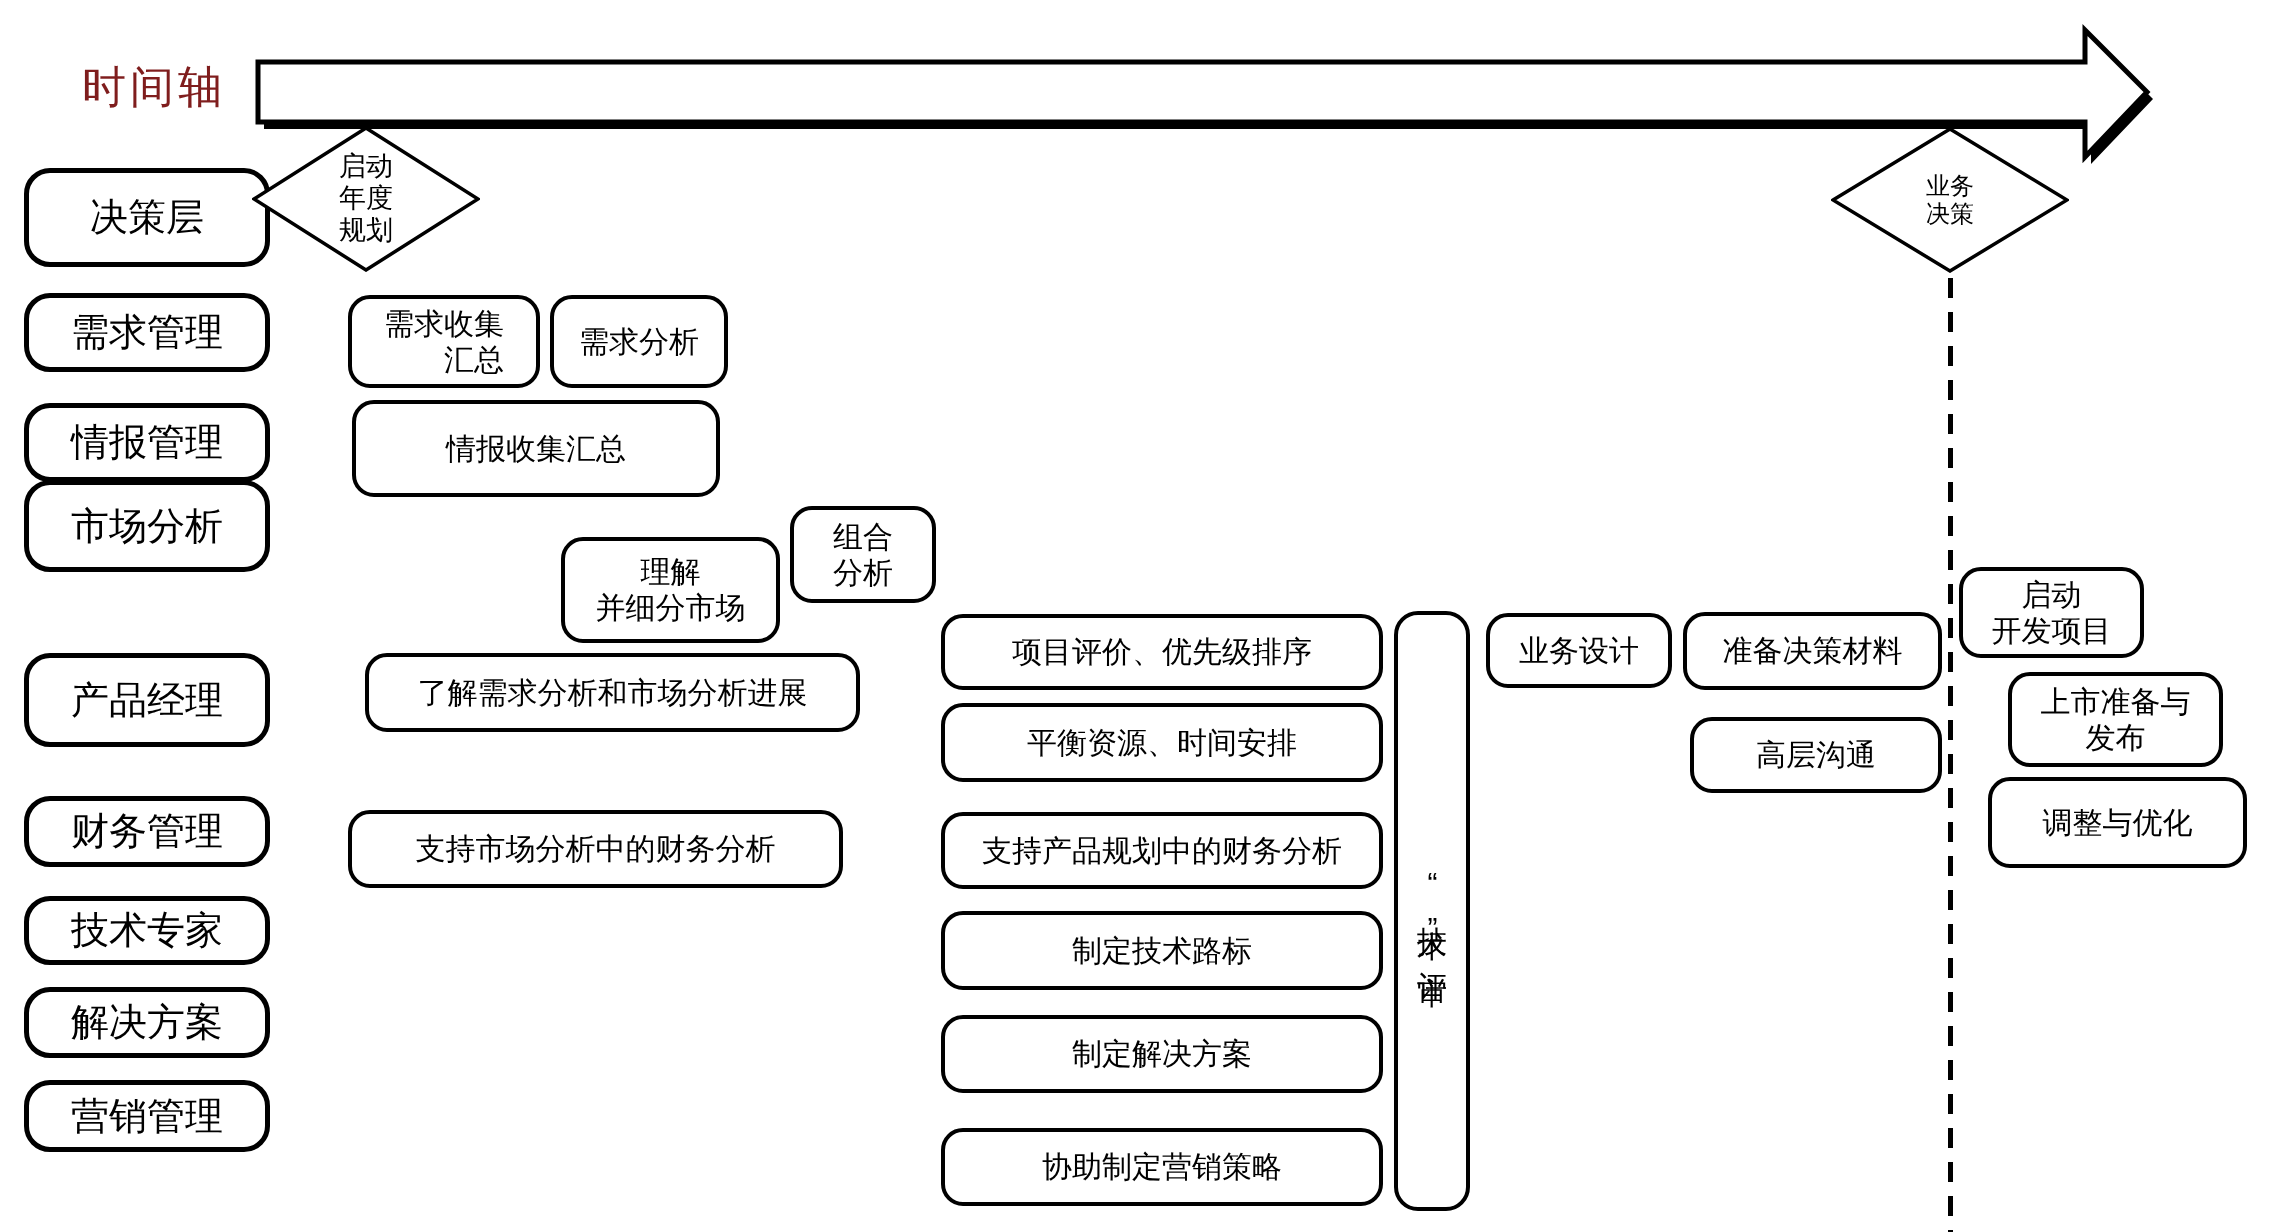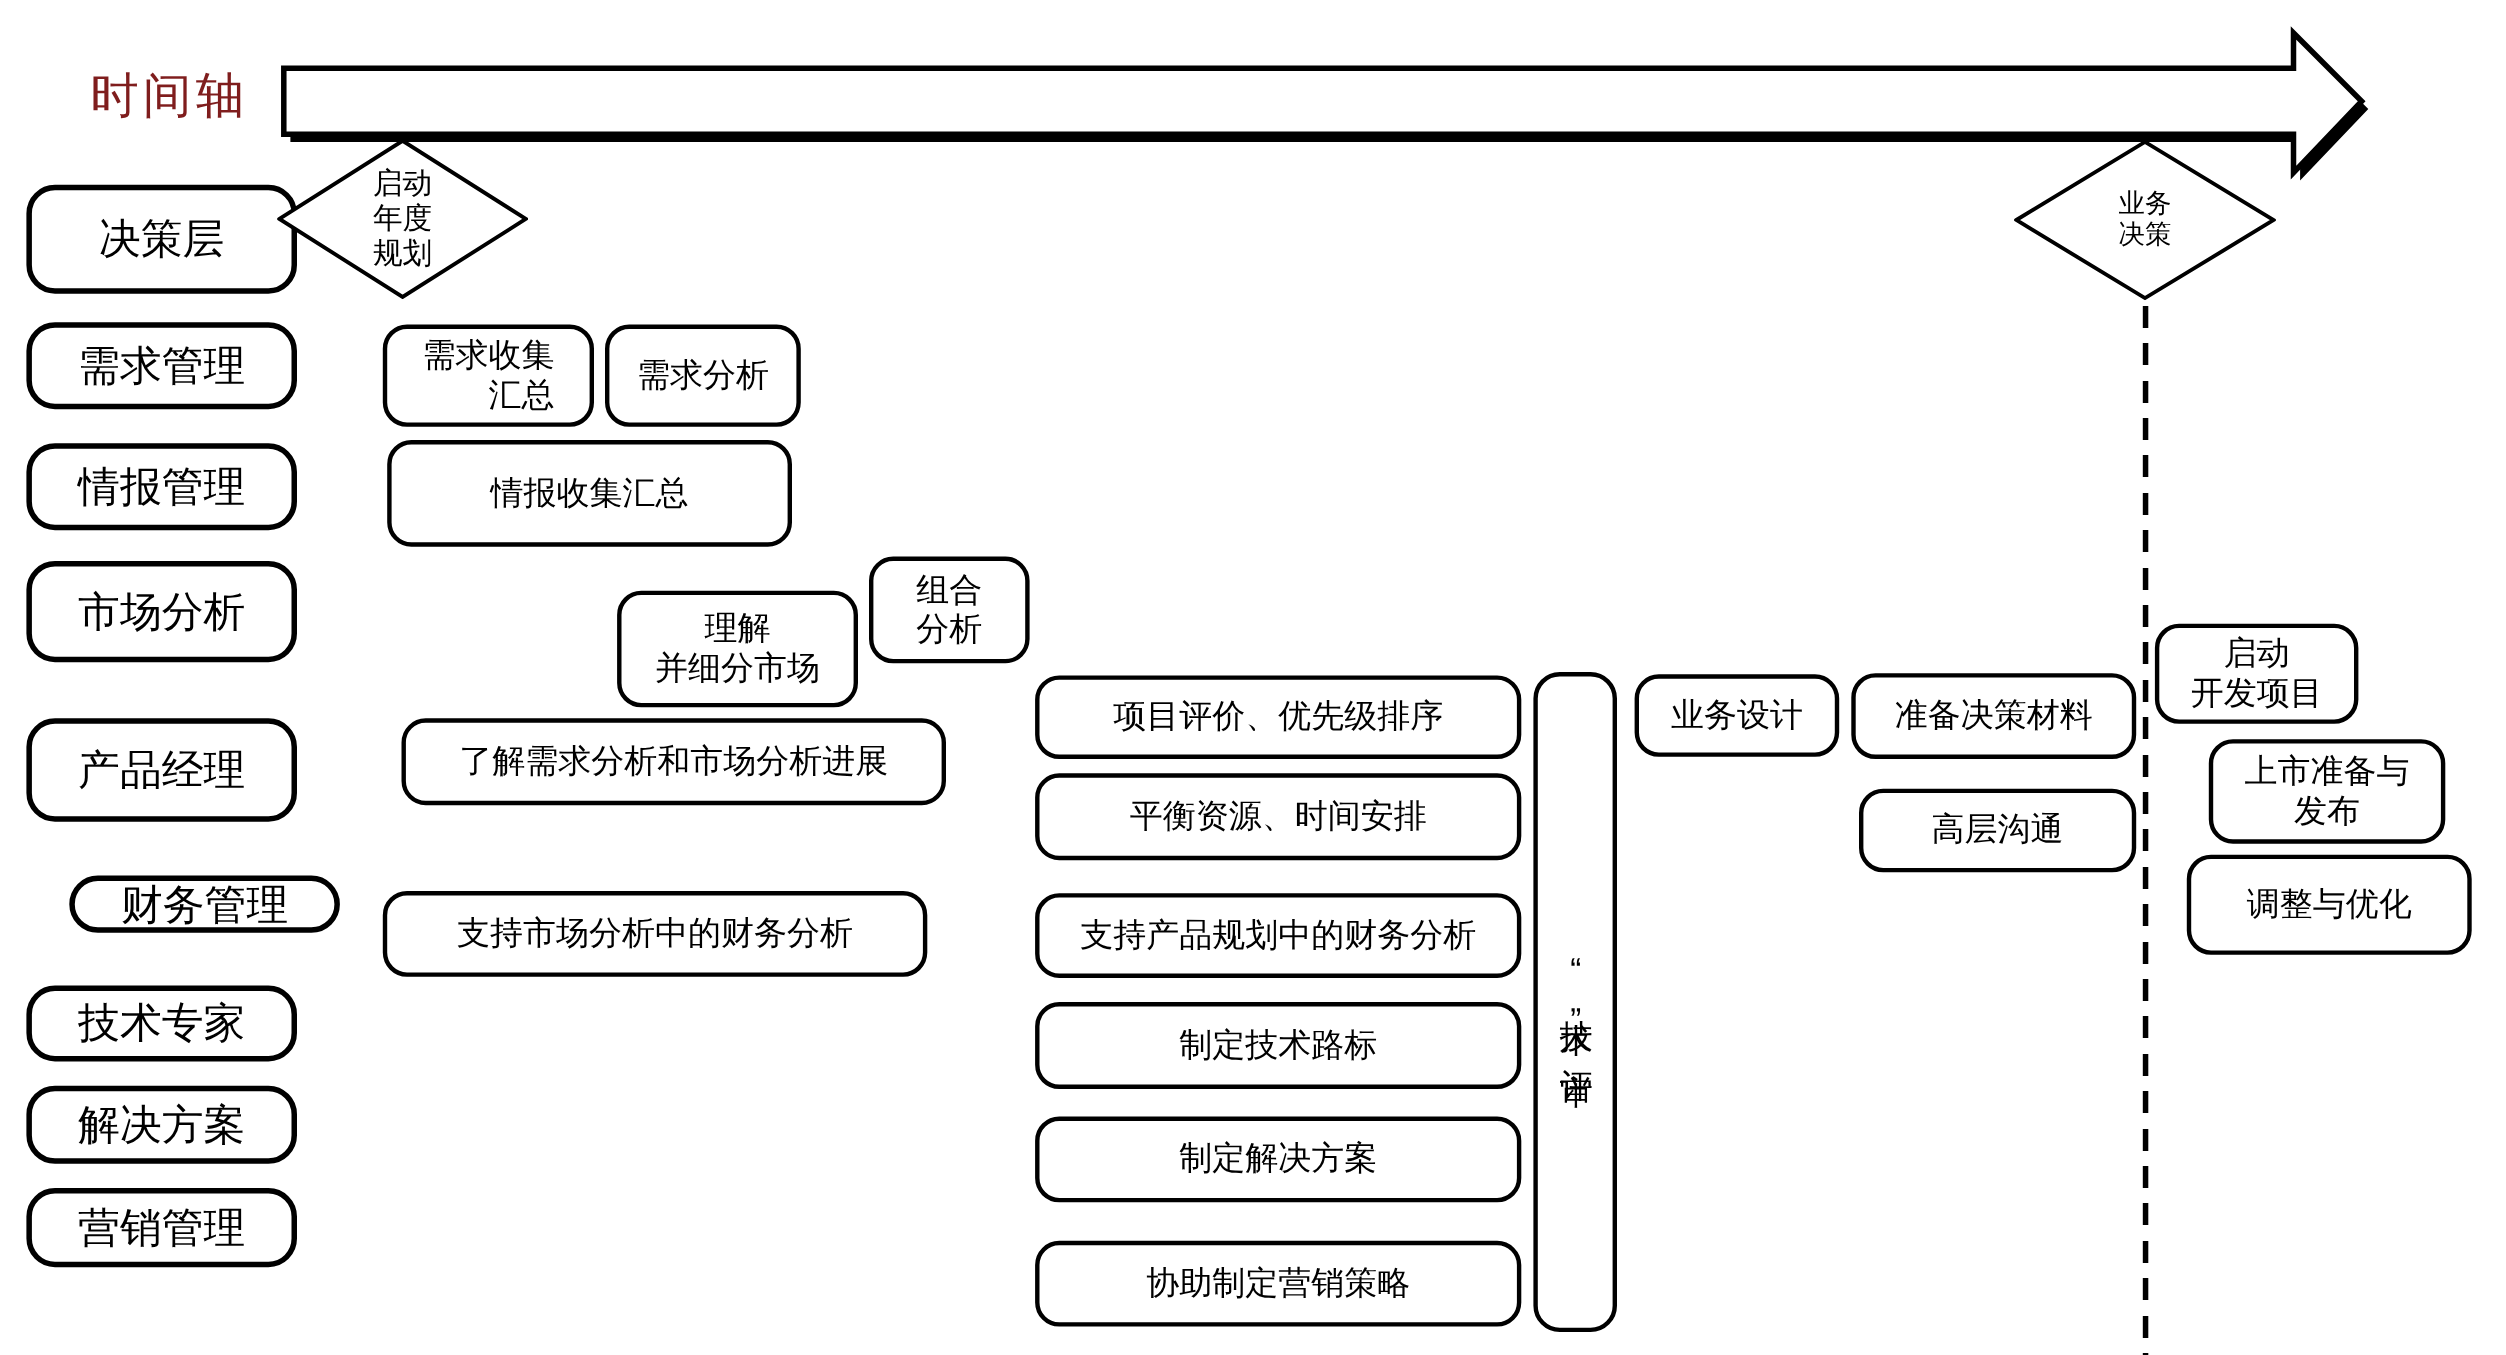--- a/index.html
+++ b/index.html
@@ -53,23 +53,23 @@
   <svg class="arrow-svg" width="1910" height="150" viewBox="0 0 1910 150">
     <g transform="translate(6,7)">
       <polygon points="8,42 1835,42 1835,10 1897,72 1835,137 1835,102 8,102" fill="#000"></polygon>
     </g>
     <polygon points="8,42 1835,42 1835,10 1897,72 1835,137 1835,102 8,102" fill="#fff" stroke="#000" stroke-width="5"></polygon>
   </svg>
 
   <div class="lane" style="top:168px;height:99px;">决策层</div>
   <div class="lane" style="top:293px;height:79px;">需求管理</div>
   <div class="lane" style="top:403px;height:79px;">情报管理</div>
-  <div class="lane" style="top:510px;height:92px;">市场分析</div>
+  <div class="lane" style="top:480px;height:92px;">市场分析</div>
   <div class="lane" style="top:653px;height:94px;">产品经理</div>
-  <div class="lane" style="top:796px;height:52px;margin-left:39px;">财务管理</div>
+  <div class="lane" style="top:796px;height:71px;">财务管理</div>
   <div class="lane" style="top:896px;height:69px;">技术专家</div>
   <div class="lane" style="top:987px;height:71px;">解决方案</div>
   <div class="lane" style="top:1080px;height:72px;">营销管理</div>
 
   <div class="diamond" style="left:252px;top:126px;width:228px;height:146px;">
     <svg width="228" height="146" viewBox="0 0 228 146">
       <polygon points="2,73 114,2 226,73 114,144" fill="#fff" stroke="#000" stroke-width="3.5"></polygon>
     </svg>
     <div class="dtext" style="font-size:27px;">启动
 年度

